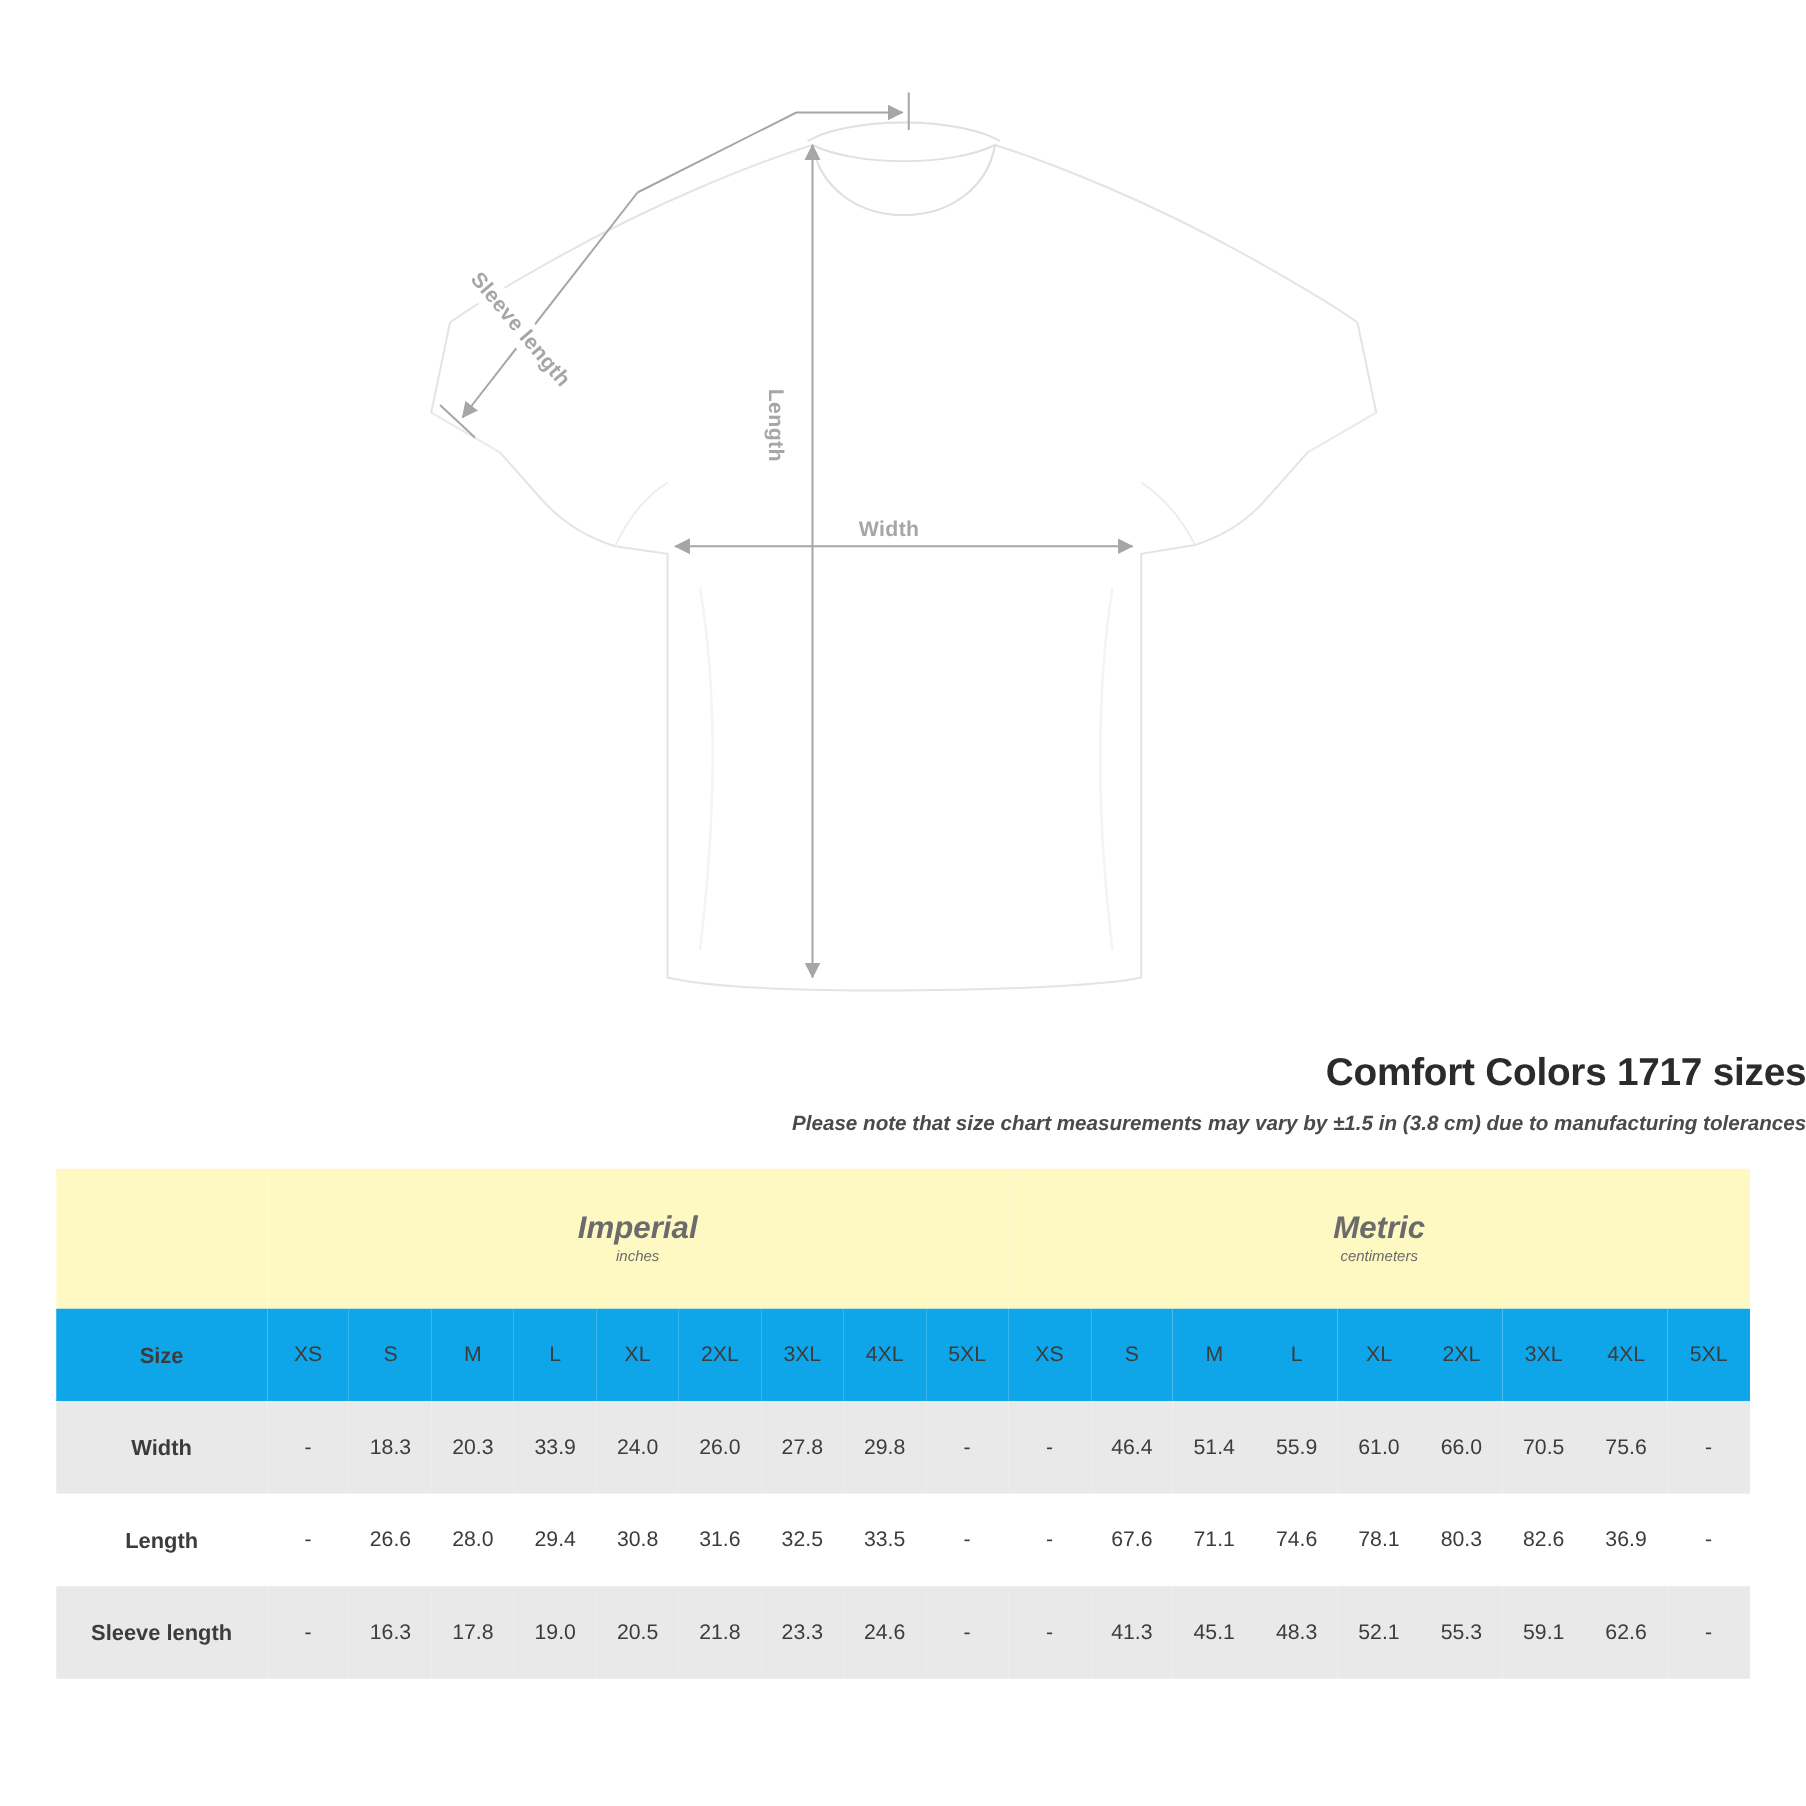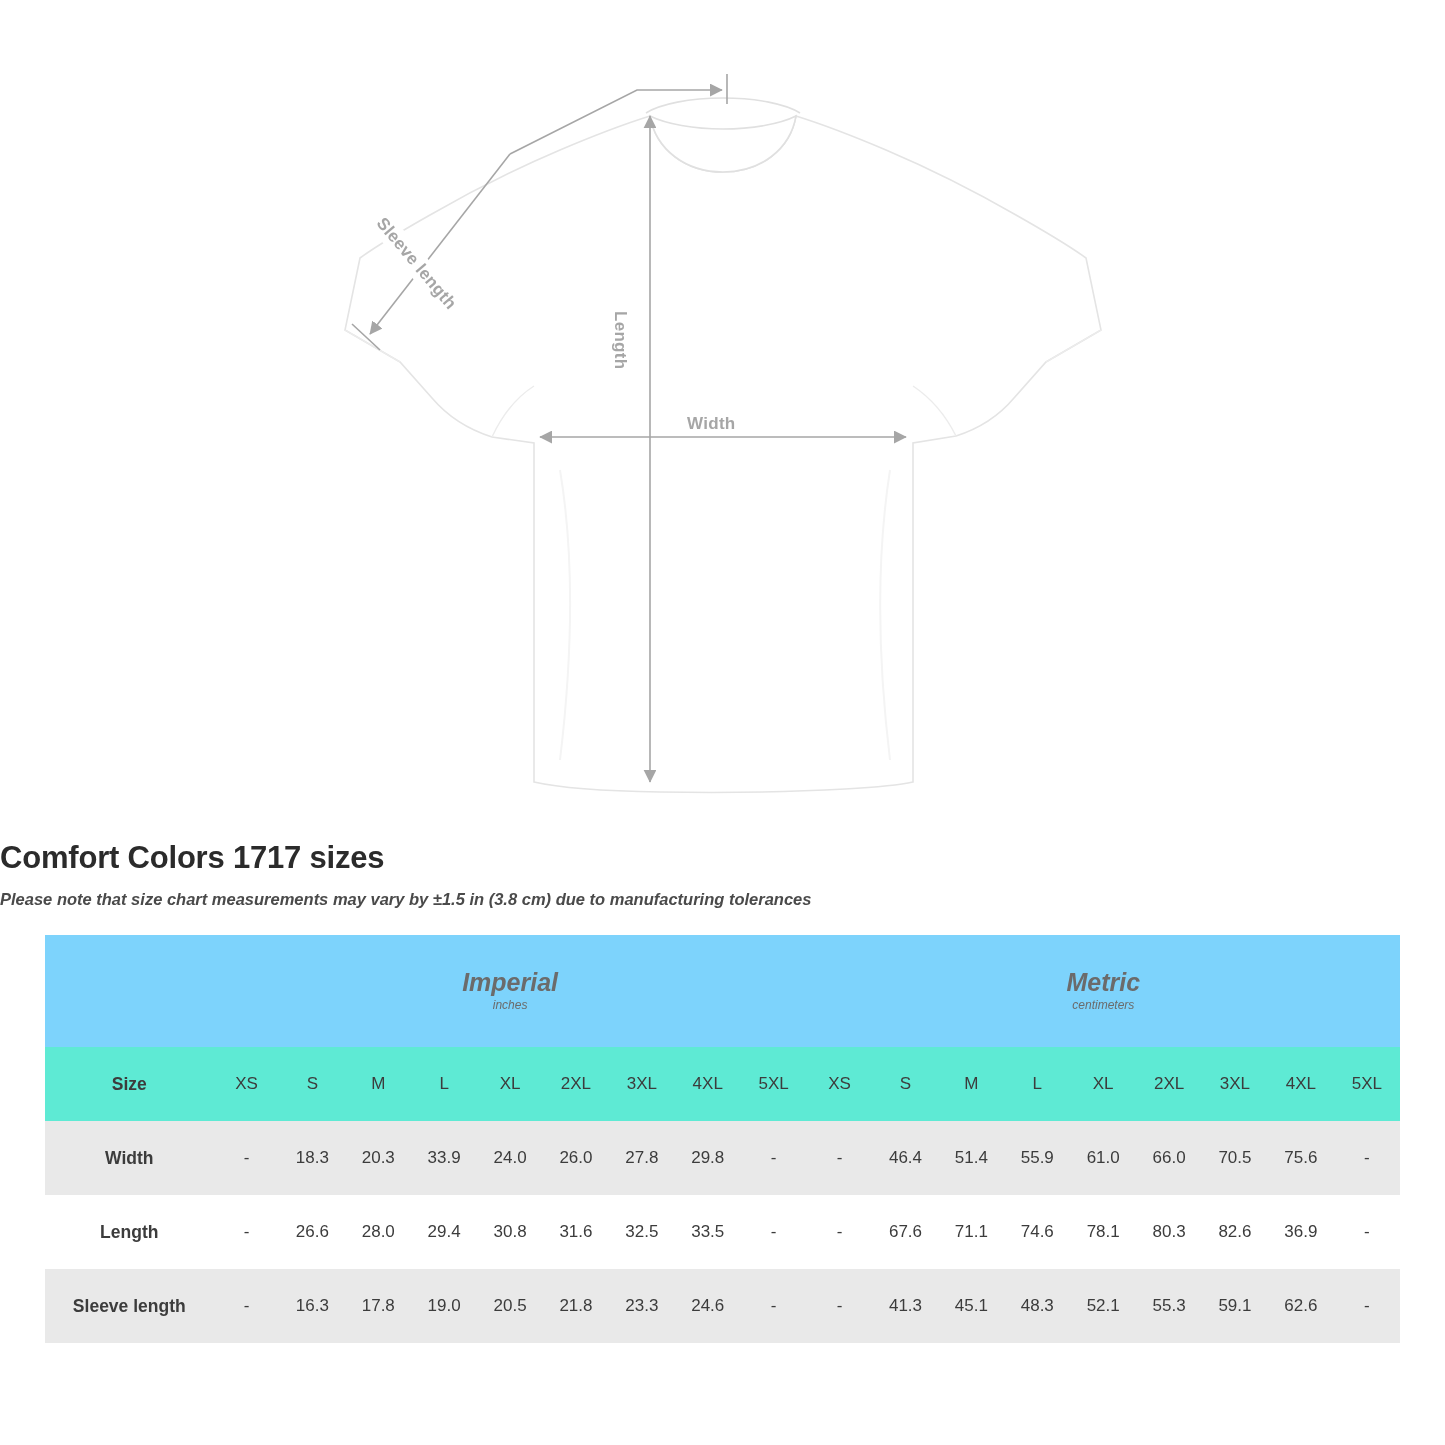--- a/index.html
+++ b/index.html
@@ -58,21 +58,21 @@
     left: 385px;
     top: 208px;
     transform: rotate(50deg);
     transform-origin: left top;
     background: #ffffff;
     padding: 2px 6px;
   }
 
   
   .title-block {
-    text-align: left;
+    text-align: right;
     margin-top: 10px;
   }
   .chart-title {
     font-size: 31px;
     font-weight: bold;
     color: #2b2b2b;
     margin: 0 0 14px 0;
     letter-spacing: -0.2px;
   }
   .chart-note {
@@ -97,38 +97,38 @@
   table.size-table th {
     text-align: center;
     vertical-align: middle;
     font-size: 17px;
     color: #3c3c3c;
     font-weight: normal;
     padding: 0;
     height: 74px;
   }
   .unit-head {
-    background: #7dd3fc;
+    background: #fef9c3;
     height: 112px;
   }
   .unit-head .unit-name {
     font-size: 25px;
     font-style: italic;
     font-weight: bold;
     color: #6b6b6b;
     line-height: 1.15;
   }
   .unit-head .unit-sub {
     font-size: 12px;
     font-style: italic;
     color: #6b6b6b;
     line-height: 1.5;
   }
   .row-size td {
-    background: #5eead4;
+    background: #0ea5e9;
     font-weight: bold;
     font-size: 17.5px;
     color: #3c3c3c;
   }
   .row-size td.rowhead,
   .row-white td.rowhead,
   .row-grey td.rowhead {
     font-weight: bold;
     font-size: 17.5px;
     color: #3c3c3c;

